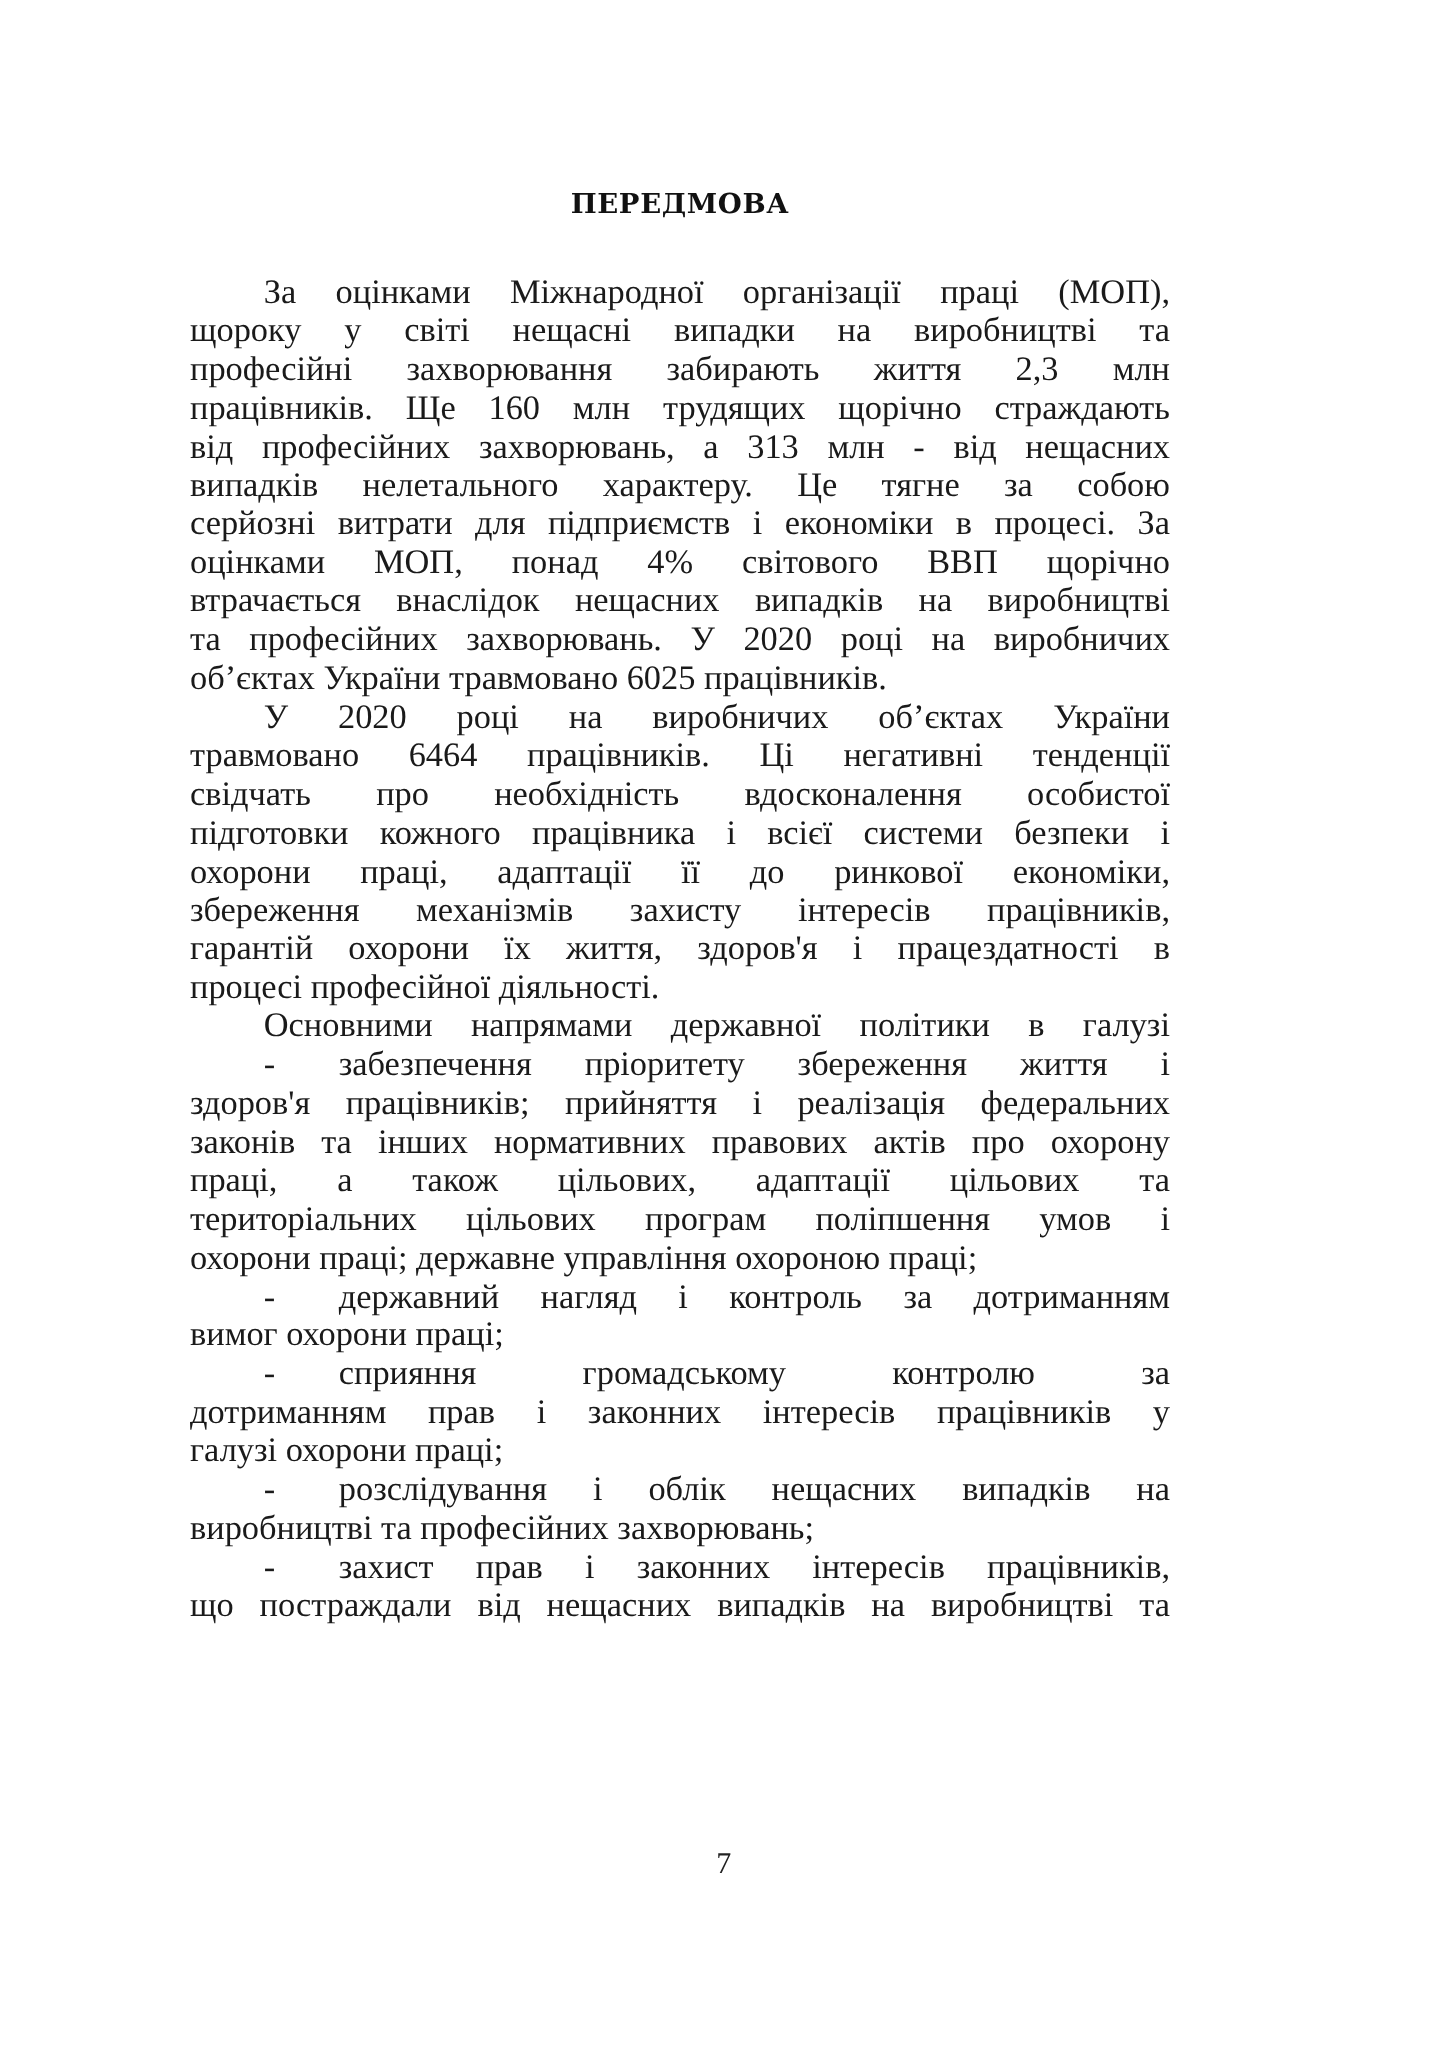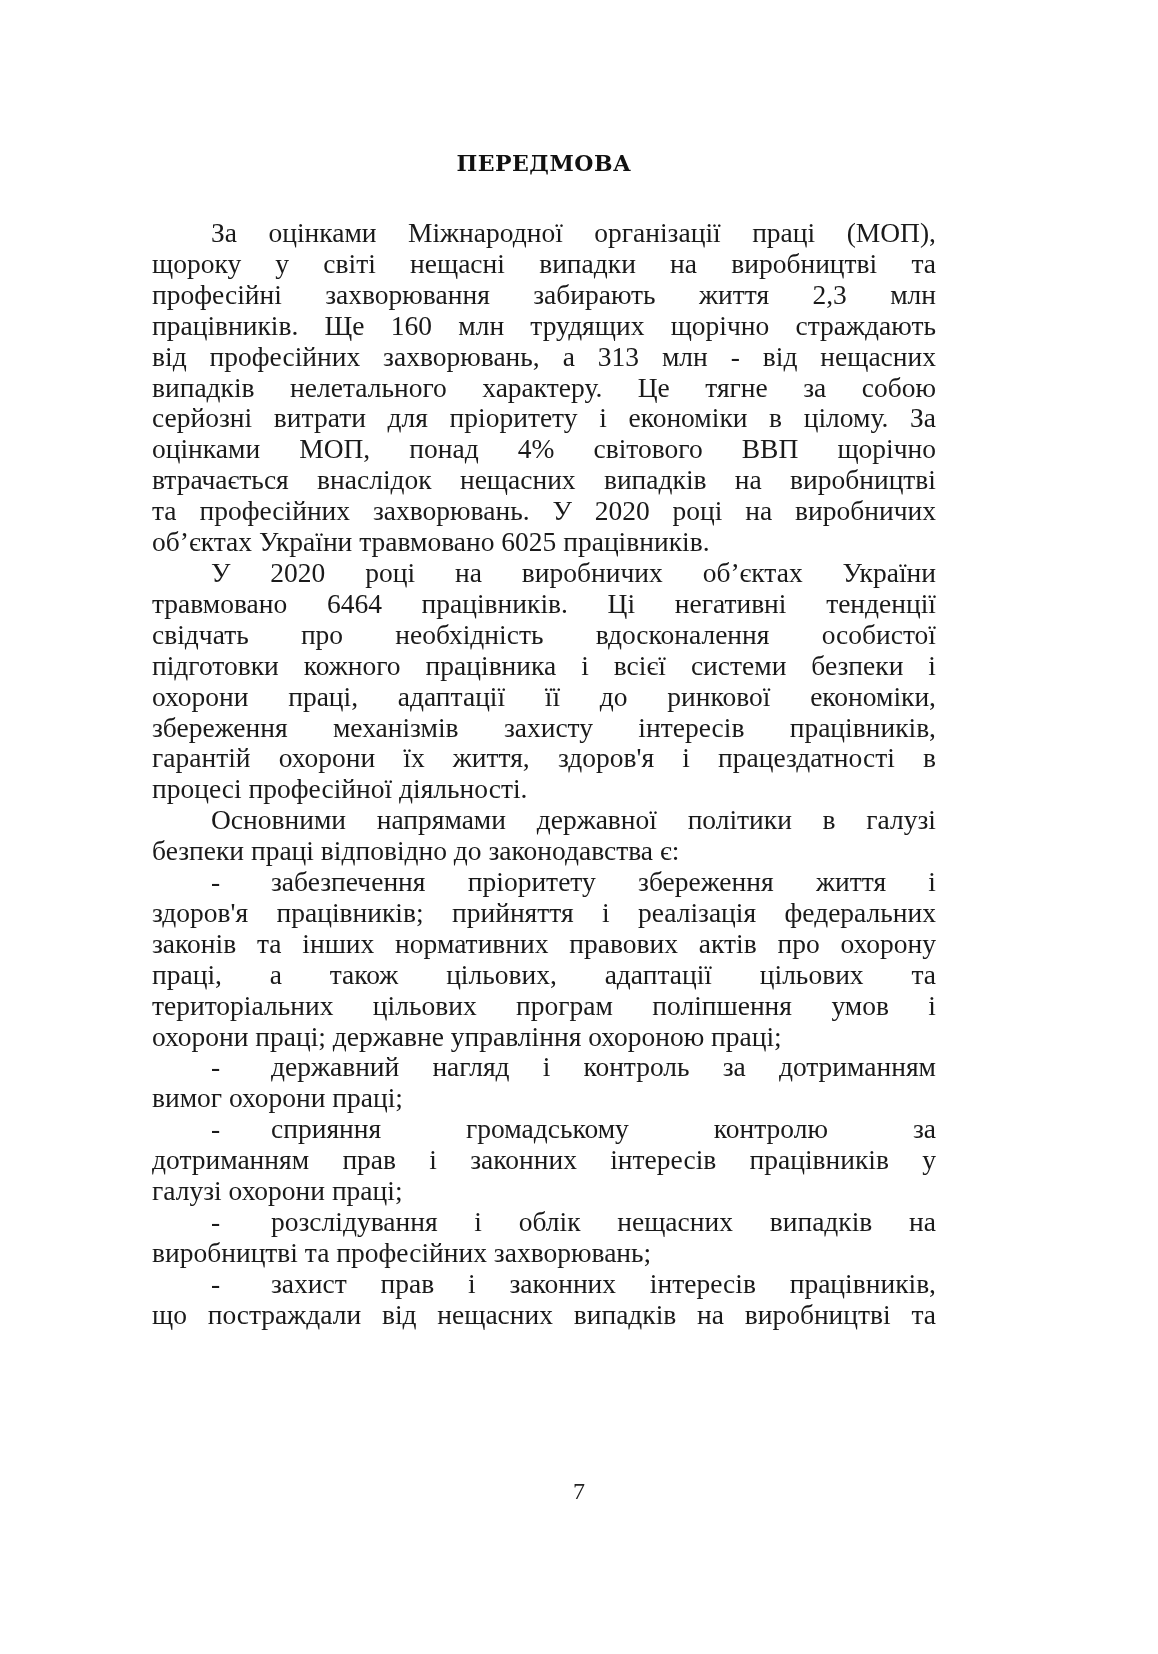--- a/index.html
+++ b/index.html
@@ -85,41 +85,40 @@
 
   <div class="body-text">
 
     <div class="block">
       <span class="line"><span class="indent"></span><span>За оцінками Міжнародної організації праці (МОП),</span></span>
       <span class="line">щороку у світі нещасні випадки на виробництві та</span>
       <span class="line">професійні захворювання забирають життя 2,3 млн</span>
       <span class="line">працівників. Ще 160 млн трудящих щорічно страждають</span>
       <span class="line">від професійних захворювань, а 313 млн - від нещасних</span>
       <span class="line">випадків нелетального характеру. Це тягне за собою</span>
-      <span class="line">серйозні витрати для пріоритету і економіки в цілому. За</span>
+      <span class="line">серйозні витрати для підприємств і економіки в процесі. За</span>
       <span class="line">оцінками МОП, понад 4% світового ВВП щорічно</span>
       <span class="line">втрачається внаслідок нещасних випадків на виробництві</span>
       <span class="line">та професійних захворювань. У 2020 році на виробничих</span>
       <span class="line last">об’єктах України травмовано 6025 працівників.</span>
     </div>
 
     <div class="block">
       <span class="line"><span class="indent"></span><span>У 2020 році на виробничих об’єктах України</span></span>
       <span class="line">травмовано 6464 працівників. Ці негативні тенденції</span>
       <span class="line">свідчать про необхідність вдосконалення особистої</span>
       <span class="line">підготовки кожного працівника і всієї системи безпеки і</span>
       <span class="line">охорони праці, адаптації її до ринкової економіки,</span>
       <span class="line">збереження механізмів захисту інтересів працівників,</span>
       <span class="line">гарантій охорони їх життя, здоров'я і працездатності в</span>
       <span class="line last">процесі професійної діяльності.</span>
     </div>
 
     <div class="block">
       <span class="line"><span class="indent"></span><span>Основними напрямами державної політики в галузі</span></span>
-      <span class="line last">безпеки праці відповідно до законодавства є:</span>
     </div>
 
     <div class="block">
       <span class="line"><span class="indent"></span><span class="bullet-dash">-</span><span>забезпечення пріоритету збереження життя і</span></span>
       <span class="line">здоров'я працівників; прийняття і реалізація федеральних</span>
       <span class="line">законів та інших нормативних правових актів про охорону</span>
       <span class="line">праці, а також цільових, адаптації цільових та</span>
       <span class="line">територіальних цільових програм поліпшення умов і</span>
       <span class="line last">охорони праці; державне управління охороною праці;</span>
     </div>

